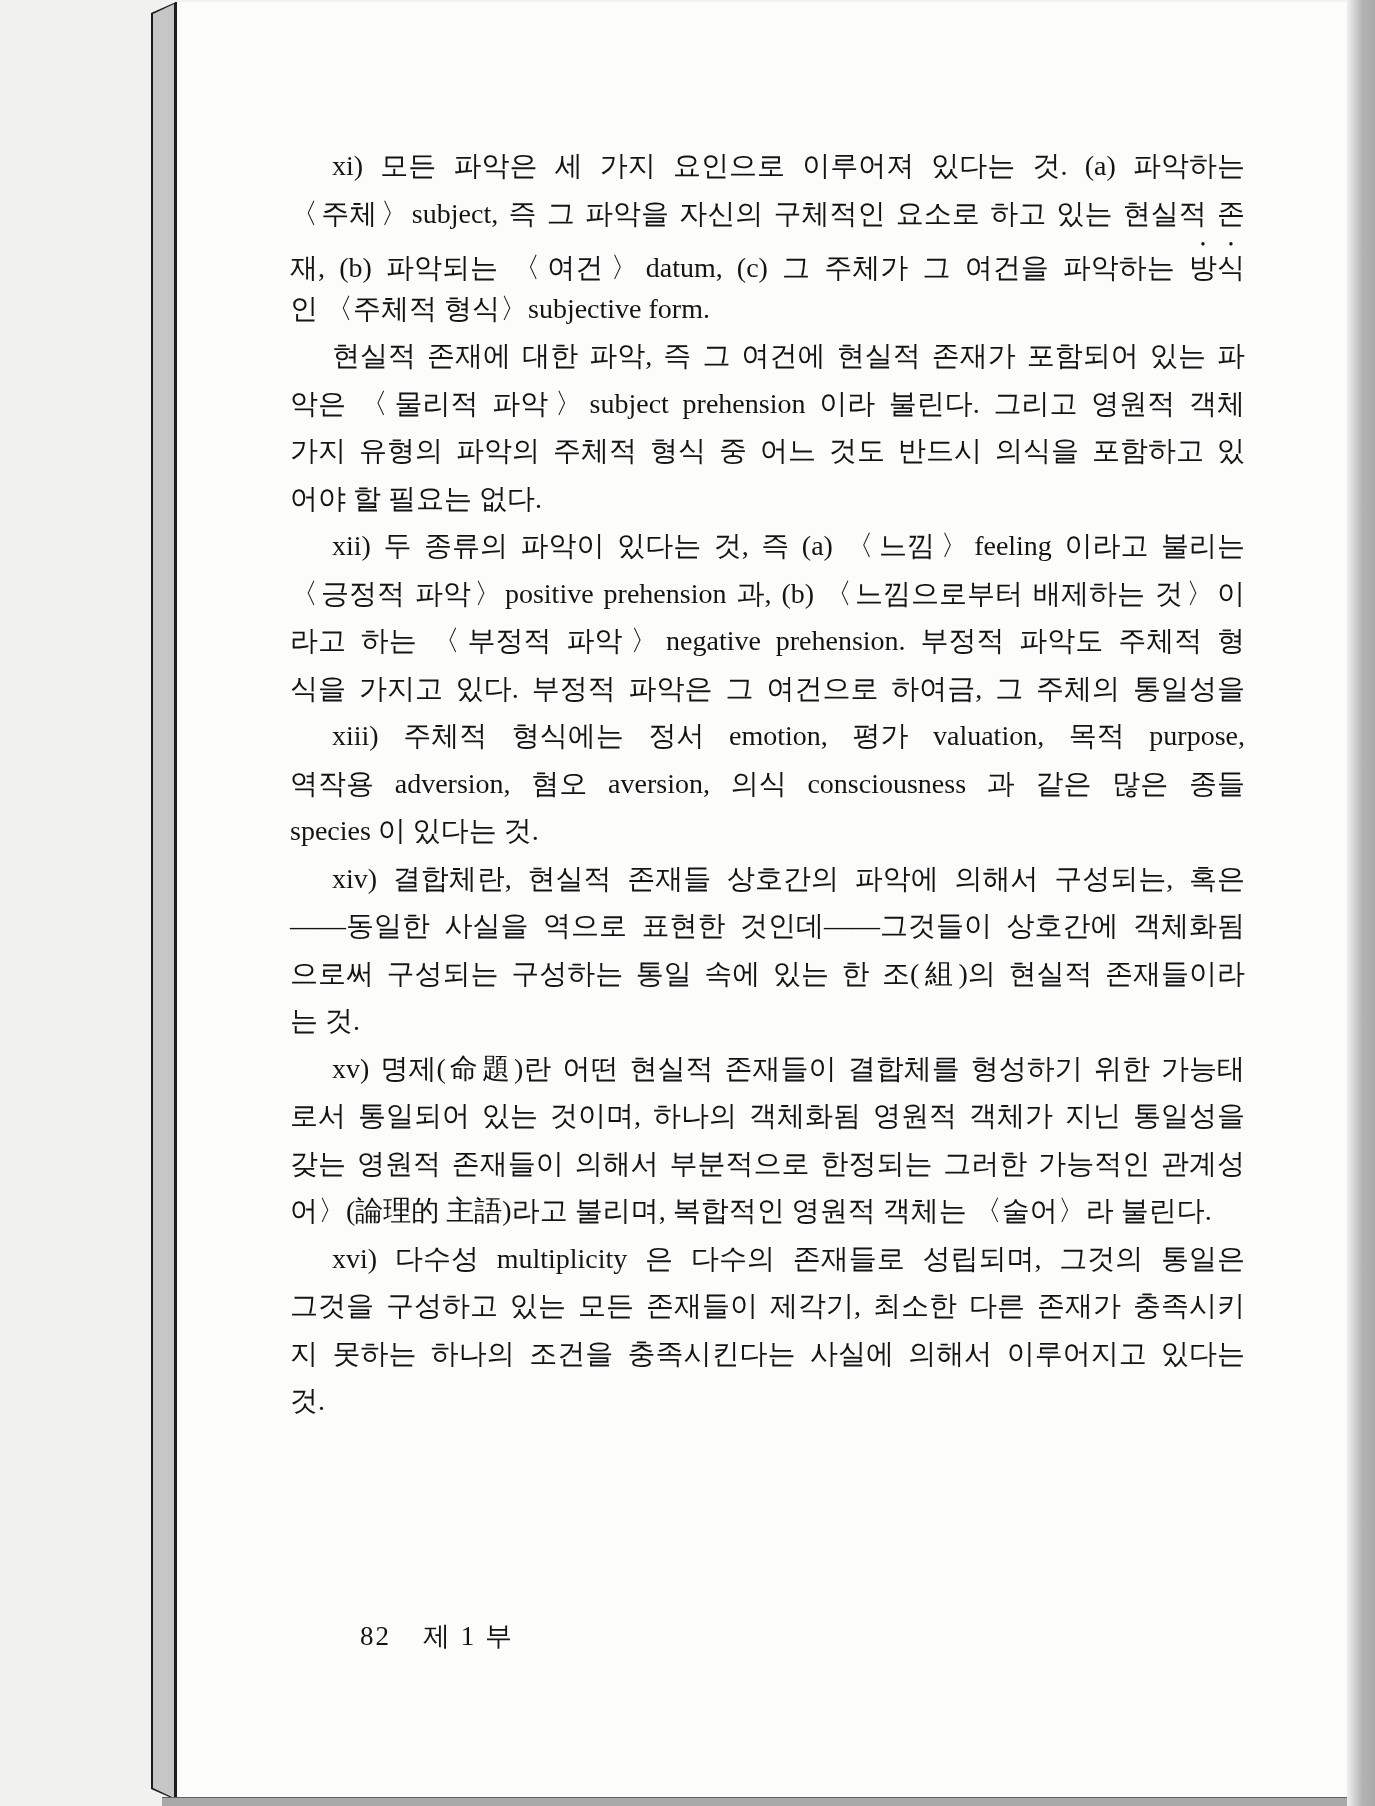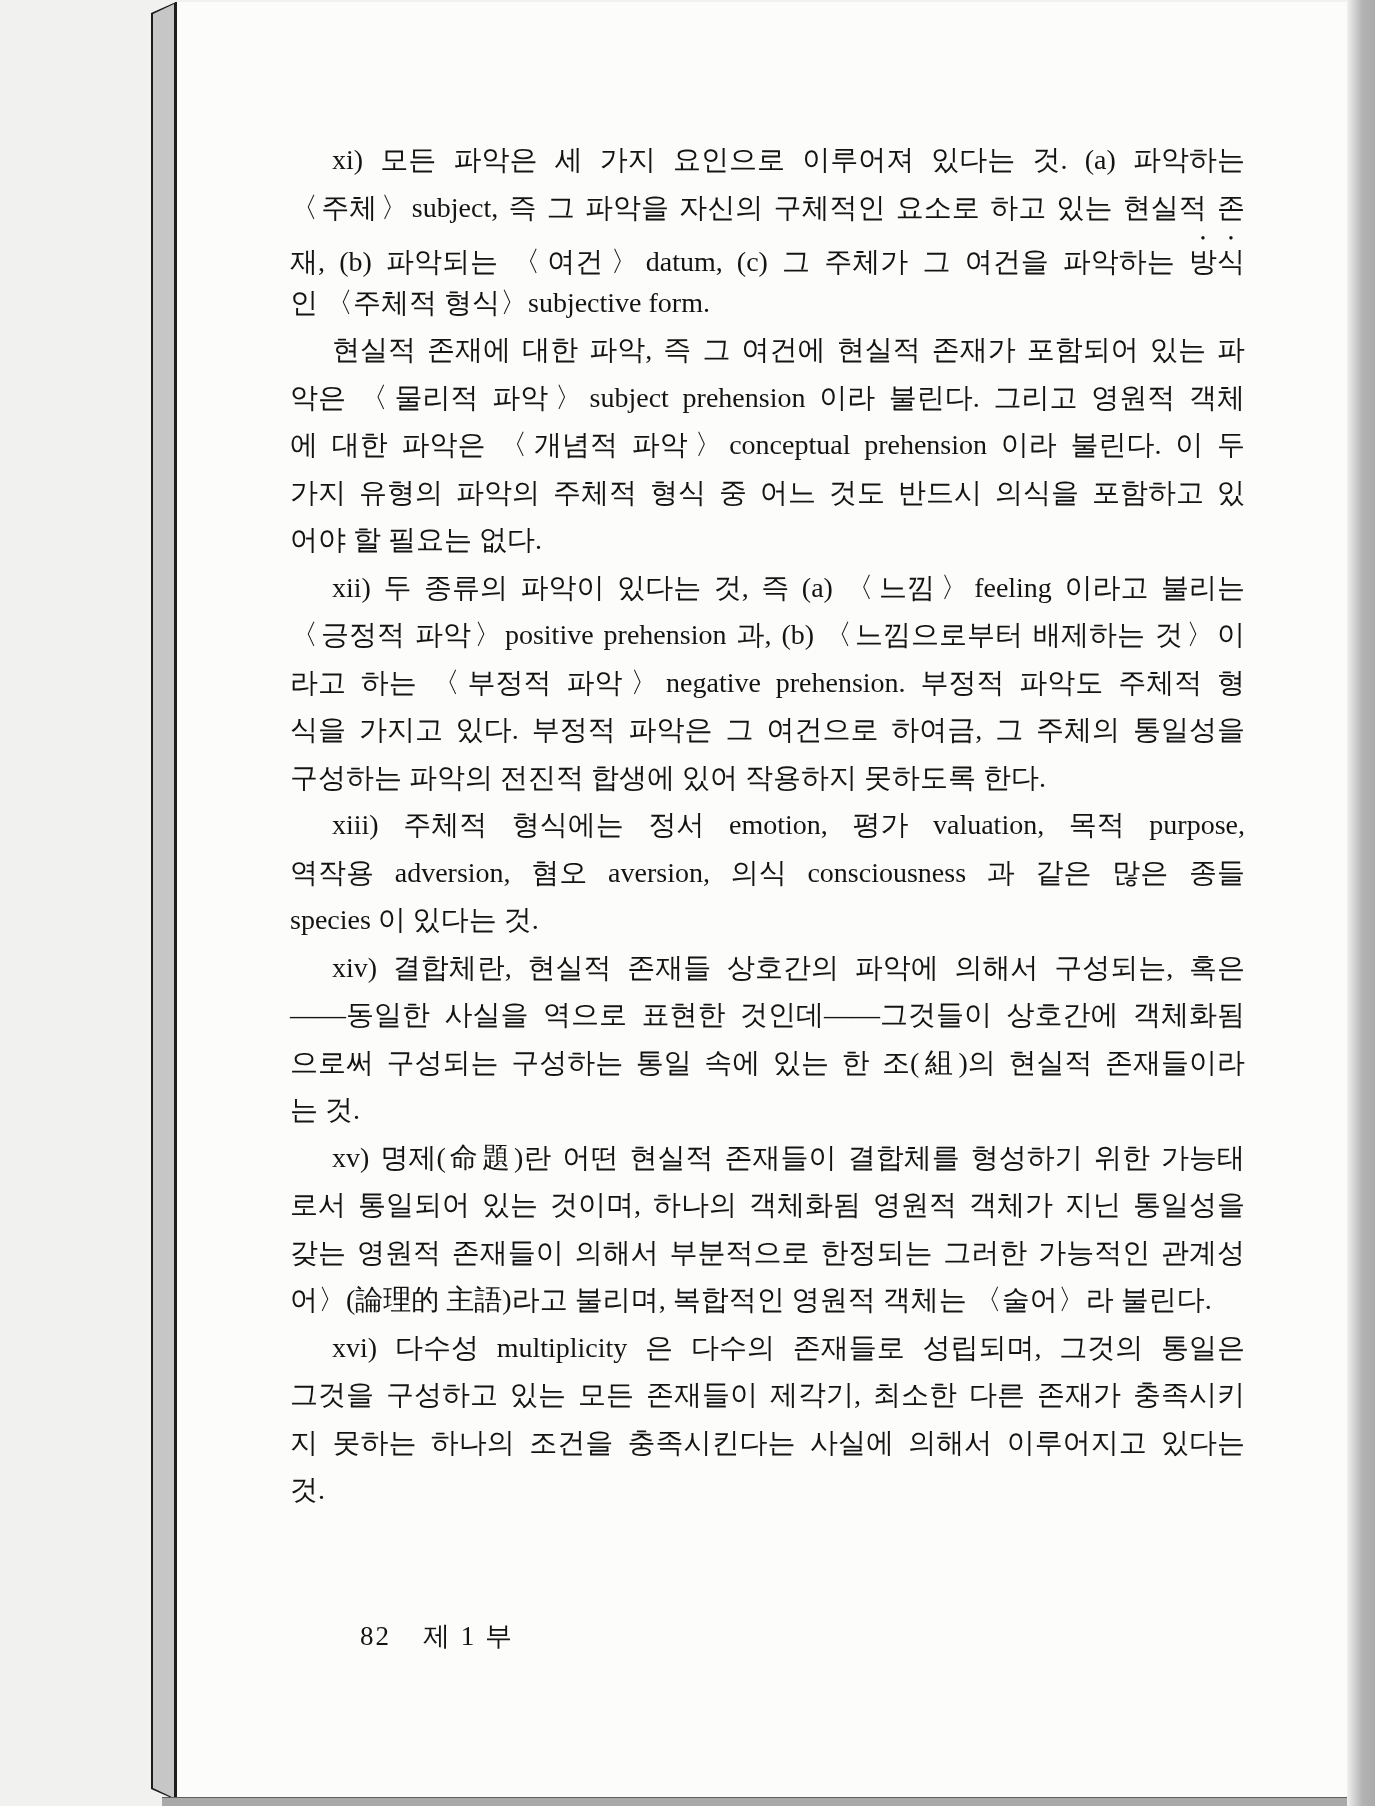--- a/index.html
+++ b/index.html
@@ -31,21 +31,21 @@
     position:absolute; left:162px; top:1797px; right:0; height:9px;
     background:#a9a9a9; border-top:1px solid #5f5f5f;
   }
   
   .right-shadow {
     position:absolute; top:0; right:0; width:28px; height:100%;
     background:linear-gradient(to right,#f0f0ef 0%,#b3b3b3 55%,#aaaaaa 100%);
   }
   
   .text-block {
-    position:absolute; left:290px; top:136px; width:955px;
+    position:absolute; left:290px; top:142px; width:955px;
     font-size:28px; line-height:47.5px;
   }
   .line {
     height:47.5px; white-space:nowrap;
     text-align:justify; text-align-last:justify;
   }
   .line.end { text-align-last:left; }
   .line.indent { padding-left:42px; }
   .emph {
     -webkit-text-emphasis:filled dot; -webkit-text-emphasis-position:over right;
@@ -72,28 +72,26 @@
   <div class="bottom-edge"></div>
   <div class="right-shadow"></div>
 
   <div class="text-block">
     <div class="line indent">xi) 모든 파악은 세 가지 요인으로 이루어져 있다는 것. (a) 파악하는</div>
     <div class="line">〈주체〉subject, 즉 그 파악을 자신의 구체적인 요소로 하고 있는 현실적 존</div>
     <div class="line"><span>재, (b) 파악되는 〈여건〉datum, (c) 그 주체가 그 여건을 파악하는 </span><span class="emph">방식</span></div>
     <div class="line end">인 〈주체적 형식〉subjective form.</div>
     <div class="line indent">현실적 존재에 대한 파악, 즉 그 여건에 현실적 존재가 포함되어 있는 파</div>
     <div class="line">악은 〈물리적 파악〉subject prehension 이라 불린다. 그리고 영원적 객체</div>
-    <div class="line">에 대한 파악은 〈개념적 파악〉conceptual prehension 이라 불린다. 이 두</div>
     <div class="line">가지 유형의 파악의 주체적 형식 중 어느 것도 반드시 의식을 포함하고 있</div>
     <div class="line end">어야 할 필요는 없다.</div>
     <div class="line indent">xii) 두 종류의 파악이 있다는 것, 즉 (a) 〈느낌〉feeling 이라고 불리는</div>
     <div class="line">〈긍정적 파악〉positive prehension 과, (b) 〈느낌으로부터 배제하는 것〉이</div>
     <div class="line">라고 하는 〈부정적 파악〉negative prehension. 부정적 파악도 주체적 형</div>
     <div class="line">식을 가지고 있다. 부정적 파악은 그 여건으로 하여금, 그 주체의 통일성을</div>
-    <div class="line end">구성하는 파악의 전진적 합생에 있어 작용하지 못하도록 한다.</div>
     <div class="line indent">xiii) 주체적 형식에는 정서 emotion, 평가 valuation, 목적 purpose,</div>
     <div class="line">역작용 adversion, 혐오 aversion, 의식 consciousness 과 같은 많은 종들</div>
     <div class="line end">species 이 있다는 것.</div>
     <div class="line indent">xiv) 결합체란, 현실적 존재들 상호간의 파악에 의해서 구성되는, 혹은</div>
     <div class="line">——동일한 사실을 역으로 표현한 것인데——그것들이 상호간에 객체화됨</div>
     <div class="line">으로써 구성되는 구성하는 통일 속에 있는 한 조(組)의 현실적 존재들이라</div>
     <div class="line end">는 것.</div>
     <div class="line indent">xv) 명제(命題)란 어떤 현실적 존재들이 결합체를 형성하기 위한 가능태</div>
     <div class="line">로서 통일되어 있는 것이며, 하나의 객체화됨 영원적 객체가 지닌 통일성을</div>
     <div class="line">갖는 영원적 존재들이 의해서 부분적으로 한정되는 그러한 가능적인 관계성</div>

